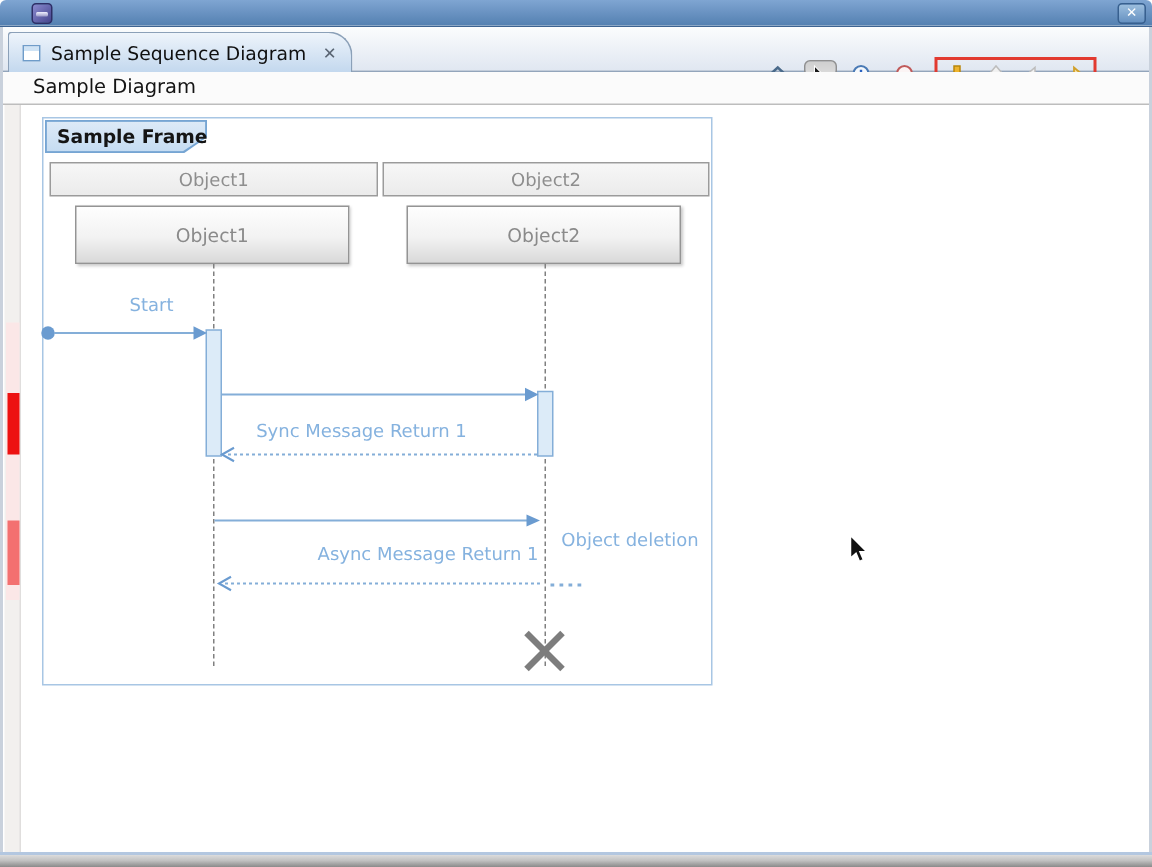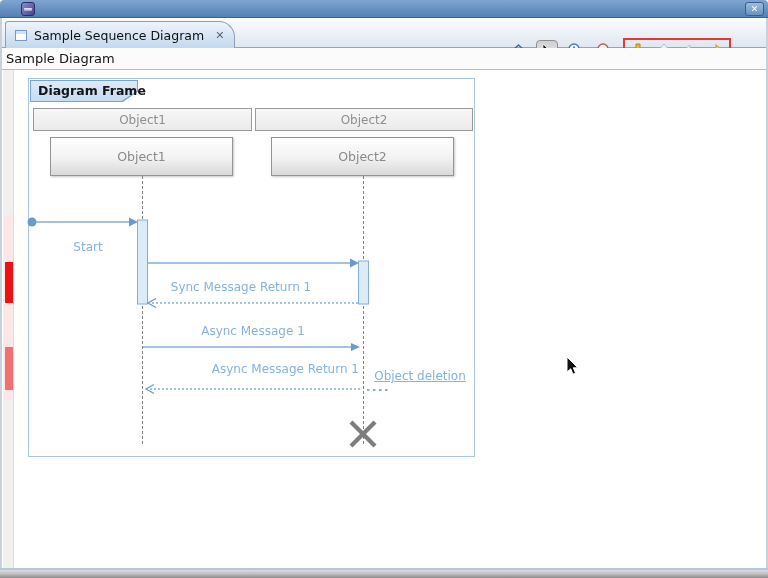--- a/index.html
+++ b/index.html
@@ -38,21 +38,21 @@
   
   .toolbar { position:absolute; right:14px; top:20px; height:26px; display:flex; align-items:center; gap:7px; }
   .tbtn { width:22px; height:22px; display:flex; align-items:center; justify-content:center; }
   .tbtn.pressed { background:linear-gradient(#cfcfcf,#ededed); border:1px solid #8f8f8f; border-radius:4px; }
   .nav-group { display:flex; align-items:center; gap:4px; border:2px solid #e23a30; padding:0 2px; height:26px; }
   .dropdown-tri { width:0; height:0; border-left:5px solid transparent; border-right:5px solid transparent;
     border-top:6px solid #3c3c3c; margin-left:4px; }
 
   
   .breadcrumb-row { position:absolute; top:48px; left:2px; right:2px; height:22px; background:#fbfbfb;
-    border-bottom:1px solid #bdbdbd; display:flex; align-items:center; }
+    border-bottom:1px solid #bdbdbd; display:flex; align-items:center;padding-left:16px; }
   .breadcrumb-label { font-size:13px; color:#141414; padding-left:4px; }
 
   
   .canvas { position:absolute; top:70px; left:2px; right:2px; height:498px; background:#fff; }
 
   
   .ruler { position:absolute; left:1px; top:0; width:11px; height:100%; background:#f2f0ee; border-right:1px solid #e0dedd; }
   .ruler-pink   { position:absolute; left:1px; top:145px; width:9px; height:185px; background:#fbe7e7; }
   .ruler-red    { position:absolute; left:2px; top:192px; width:8px;  height:41px;  background:#ed1111; }
   .ruler-salmon { position:absolute; left:2px; top:277px; width:8px;  height:43px;  background:#f37070; }
@@ -74,26 +74,26 @@
   .ll-box { position:absolute; top:67px; height:39px; border:1px solid #949494;
     background:linear-gradient(#fefefe 0%, #f2f2f2 55%, #d9d9d9 100%);
     box-shadow:1px 1px 2px rgba(0,0,0,.22); display:flex; align-items:center; justify-content:center;
     font-size:12.5px; color:#8a8a8a; }
   .ll-box.b1 { left:48px;  width:183px; }
   .ll-box.b2 { left:269px; width:183px; }
 
   .connectors { position:absolute; left:0; top:0; width:500px; height:420px; }
 
   .msg-label { position:absolute; font-size:12px; color:#85b2df; text-align:center; white-space:nowrap; }
-  .lbl-start  { left:40px;  top:126px; width:92px;margin-top:44px; }
+  .lbl-start  { left:53px;  top:126px; width:92px; }
   .lbl-sync1  { left:145px; top:170px; width:212px; }
   .lbl-sync1r { left:145px; top:210px; width:188px; }
   .lbl-async1 { left:145px; top:254px; width:212px; }
   .lbl-async1r{ left:145px; top:292px; width:212px;text-align:right; }
-  .lbl-del    { left:366px; top:299px; width:104px;text-decoration:underline; }
+  .lbl-del    { left:366px; top:283px; width:104px; }
 
   .pointer { position:absolute; left:563px; top:286px; }
 </style>
 </head>
 <body>
 
 <div class="window">
 
   <div class="titlebar">
     <div class="app-icon"></div>
@@ -173,21 +173,21 @@
     <div class="ruler">
       <div class="ruler-pink"></div>
       <div class="ruler-red"></div>
       <div class="ruler-salmon"></div>
     </div>
 
     <div class="frame"></div>
     <div class="frame-tab">
       <div class="frame-tab-inner"></div>
     </div>
-    <div class="frame-tab-label" style="left:36px; top:13px;">Diagram Frame</div>
+    <div class="frame-tab-label" style="left:36px; top:13px;">Sample Frame</div>
 
     <div class="ll-header h1">Object1</div>
     <div class="ll-header h2">Object2</div>
 
     <div class="ll-box b1">Object1</div>
     <div class="ll-box b2">Object2</div>
 
     <svg class="connectors" viewBox="0 0 500 420">
 
       <line x1="140.5" y1="106" x2="140.5" y2="375" stroke="#808080" stroke-width="1" stroke-dasharray="3,2"></line>
@@ -213,21 +213,20 @@
       <polyline points="152,314.5 144,319 152,323.5" fill="none" stroke="#6a9bd0" stroke-width="1.4"></polyline>
 
       <line x1="365" y1="320" x2="387" y2="320" stroke="#84aed8" stroke-width="2" stroke-dasharray="2.5,3.5"></line>
 
       <line x1="349" y1="352" x2="373" y2="376" stroke="#7d7d7d" stroke-width="4.2"></line>
       <line x1="373" y1="352" x2="349" y2="376" stroke="#7d7d7d" stroke-width="4.2"></line>
     </svg>
 
     <div class="msg-label lbl-start">Start</div>
     <div class="msg-label lbl-sync1r">Sync Message Return 1</div>
-    <div class="msg-label lbl-async1">Async Message 1</div>
     <div class="msg-label lbl-async1r">Async Message Return 1</div>
     <div class="msg-label lbl-del">Object deletion</div>
 
     <svg class="pointer" width="15" height="21" viewBox="0 0 15 21">
       <path d="M2 1 L2 16 L5.7 12.8 L8 18.3 L10.6 17.1 L8.3 11.8 L12.8 11.8 Z" fill="#111" stroke="#fff" stroke-width="1"></path>
     </svg>
   </div>
 
   <div class="bottom-chrome"></div>
 </div>

